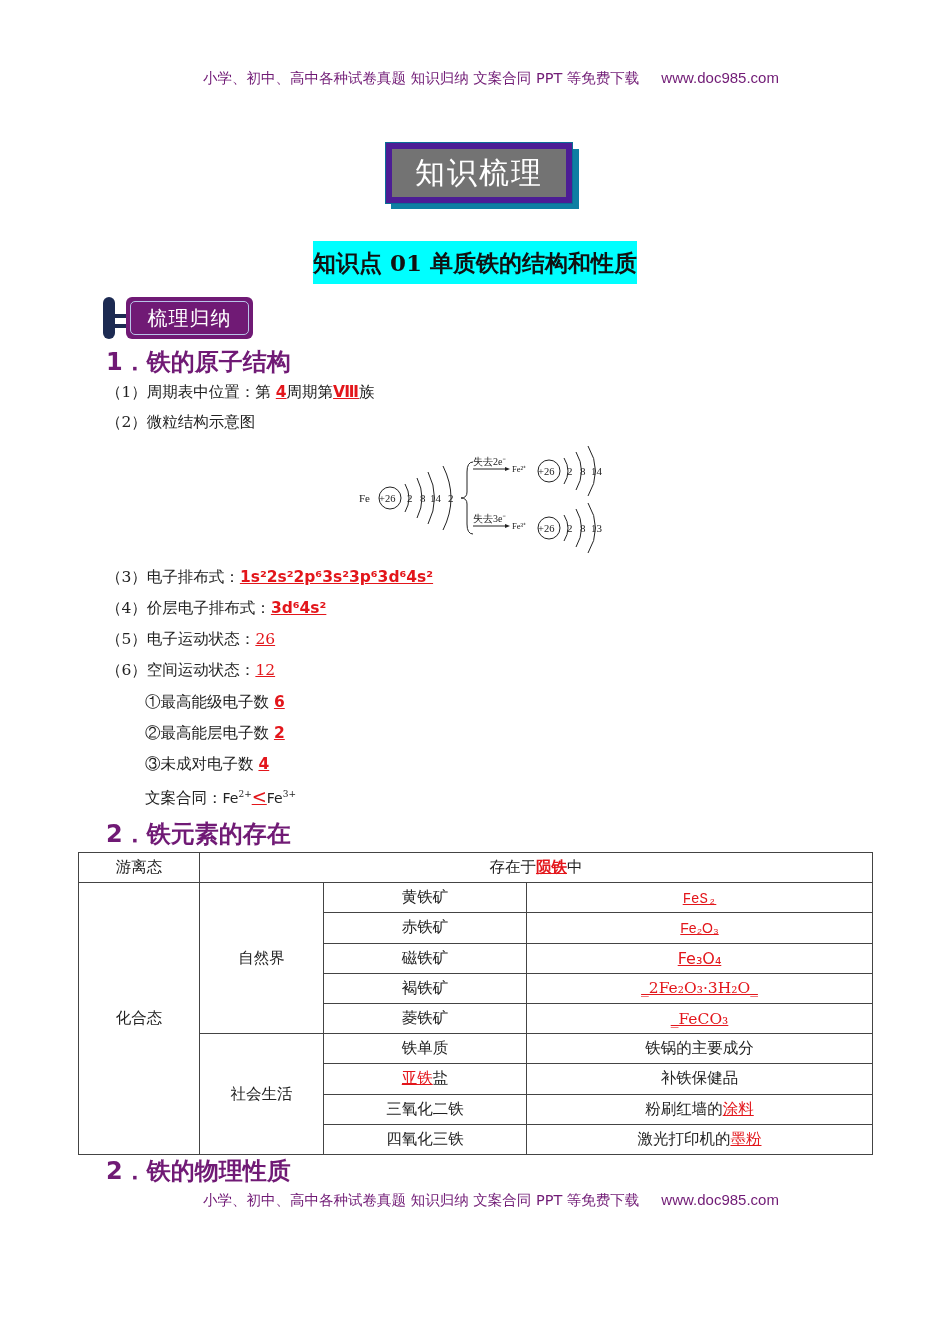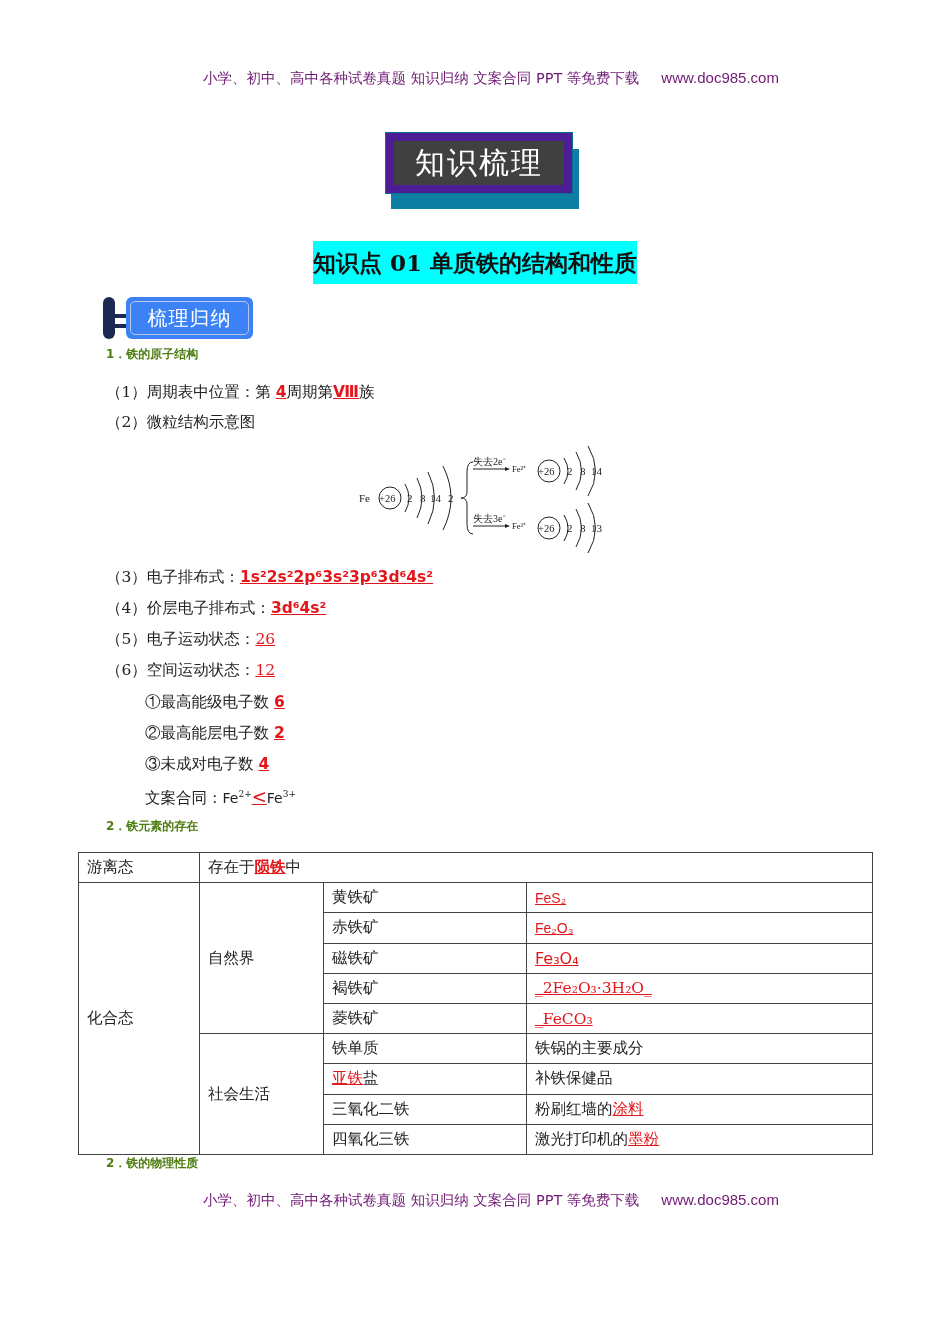--- a/index.html
+++ b/index.html
@@ -8,43 +8,43 @@
     .abs { position: absolute; }
     .header-line, .footer-line {
       left: 16px; width: 950px; text-align: center; font-size: 14.5px; color: #701a75;
       font-family: "DejaVu Sans", "Liberation Sans", sans-serif;
     }
     .header-line { top: 69px; }
     .footer-line { top: 1191px; }
     .header-line .url, .footer-line .url { margin-left: 22px; font-family: "Liberation Sans", sans-serif; font-size: 15px; }
 
     .banner-shadow { left: 391px; top: 149px; width: 188px; height: 60px; background: #0e7fa3; }
-    .banner { left: 386px; top: 133px; width: 186px; height: 60px; background: #404040; border: 8px solid #4c1d95; outline: 1px solid #0a6d96; display: flex; align-items: center; justify-content: center; }
+    .banner { left: 386px; top: 143px; width: 186px; height: 60px; background: #737373; border: 6px solid #4c1d95; outline: 1px solid #0a6d96; display: flex; align-items: center; justify-content: center; }
     .banner span { color: #ffffff; font-size: 30px; font-family: "DejaVu Sans", "Liberation Sans", sans-serif; letter-spacing: 2px; }
 
     .kp-title { left: 0; width: 950px; top: 248px; text-align: center; }
     .kp-title span { background: #00ffff; font-weight: bold; font-size: 23px; color: #111; padding: 8px 0; font-family: "DejaVu Serif", "Liberation Serif", serif; }
 
     .tag-bar { left: 103px; top: 297px; width: 12px; height: 42px; background: #1c2a52; border-radius: 6px; }
     .tag-link { left: 112px; top: 314px; width: 18px; height: 4px; background: #1c2a52; }
     .tag-link2 { left: 112px; top: 324px; width: 18px; height: 4px; background: #1c2a52; }
-    .tag { left: 126px; top: 297px; width: 127px; height: 42px; background: #3b82f6; border-radius: 6px; display: flex; align-items: center; justify-content: center; }
+    .tag { left: 126px; top: 297px; width: 127px; height: 42px; background: #701a75; border-radius: 6px; display: flex; align-items: center; justify-content: center; }
     .tag-inner { position: absolute; left: 4px; top: 4px; right: 4px; bottom: 4px; border: 1.5px solid #b8c4e8; border-radius: 5px; }
     .tag span { color: #ffffff; font-size: 20px; font-family: "DejaVu Sans", "Liberation Sans", sans-serif; letter-spacing: 1px; position: relative; }
 
-    .sec-heading { font-size: 12px; color: #4d7c0f; font-weight: bold; font-family: "DejaVu Sans", "Liberation Sans", sans-serif; }
+    .sec-heading { font-size: 24px; color: #701a75; font-weight: bold; font-family: "DejaVu Sans", "Liberation Sans", sans-serif; }
     .line { font-size: 15.5px; color: #222; font-family: "DejaVu Serif", "Liberation Serif", serif; white-space: nowrap; }
     .ans { color: #e3161b; text-decoration: underline; text-decoration-color: #e3161b; }
     .bold { font-weight: bold; font-family: "DejaVu Sans", "Liberation Sans", sans-serif; }
     sup { font-size: 9px; vertical-align: super; line-height: 0; }
 
     .diagram { left: 355px; top: 442px; width: 260px; height: 115px; }
 
     table.iron { position: absolute; left: 78px; top: 852px; width: 795px; border-collapse: collapse; font-size: 15.5px; font-family: "DejaVu Serif", "Liberation Serif", serif; }
-    table.iron td { border: 1px solid #444; height: 30.2px; padding: 0 8px; color: #222; }
+    table.iron td { border: 1px solid #444; text-align: center; height: 30.2px; padding: 0 8px; color: #222; }
     table.iron td.c1 { width: 121px; }
     table.iron td.c2 { width: 124px; }
     table.iron td.c3 { width: 203px; }
   </style>
 </head>
 <body>
 
 <div class="abs header-line">
   <span>小学、初中、高中各种试卷真题  知识归纳  文案合同  PPT 等免费下载</span><span class="url">www.doc985.com</span>
 </div>
@@ -145,21 +145,21 @@
       <tr>
     <td class="c1">游离态</td>
     <td colspan="3">
       <span>存在于</span><span class="ans bold">陨铁</span><span>中</span>
     </td>
   </tr>
   <tr>
     <td class="c1" rowspan="9">化合态</td>
     <td class="c2" rowspan="5">自然界</td>
     <td class="c3">黄铁矿</td>
-    <td><span class="ans" style="font-family:Liberation Sans, sans-serif;font-size:14px;">FeS₂</span></td>
+    <td><span class="ans" style="font-family:Liberation Mono, monospace;font-size:14px;">FeS₂</span></td>
   </tr>
   <tr>
     <td class="c3">赤铁矿</td>
     <td><span class="ans" style="font-family:Liberation Sans, sans-serif;font-size:14px;">Fe₂O₃</span></td>
   </tr>
   <tr>
     <td class="c3">磁铁矿</td>
     <td><span class="ans" style="font-family:'DejaVu Sans',sans-serif;font-size:16px;">Fe₃O₄</span></td>
   </tr>
   <tr>

